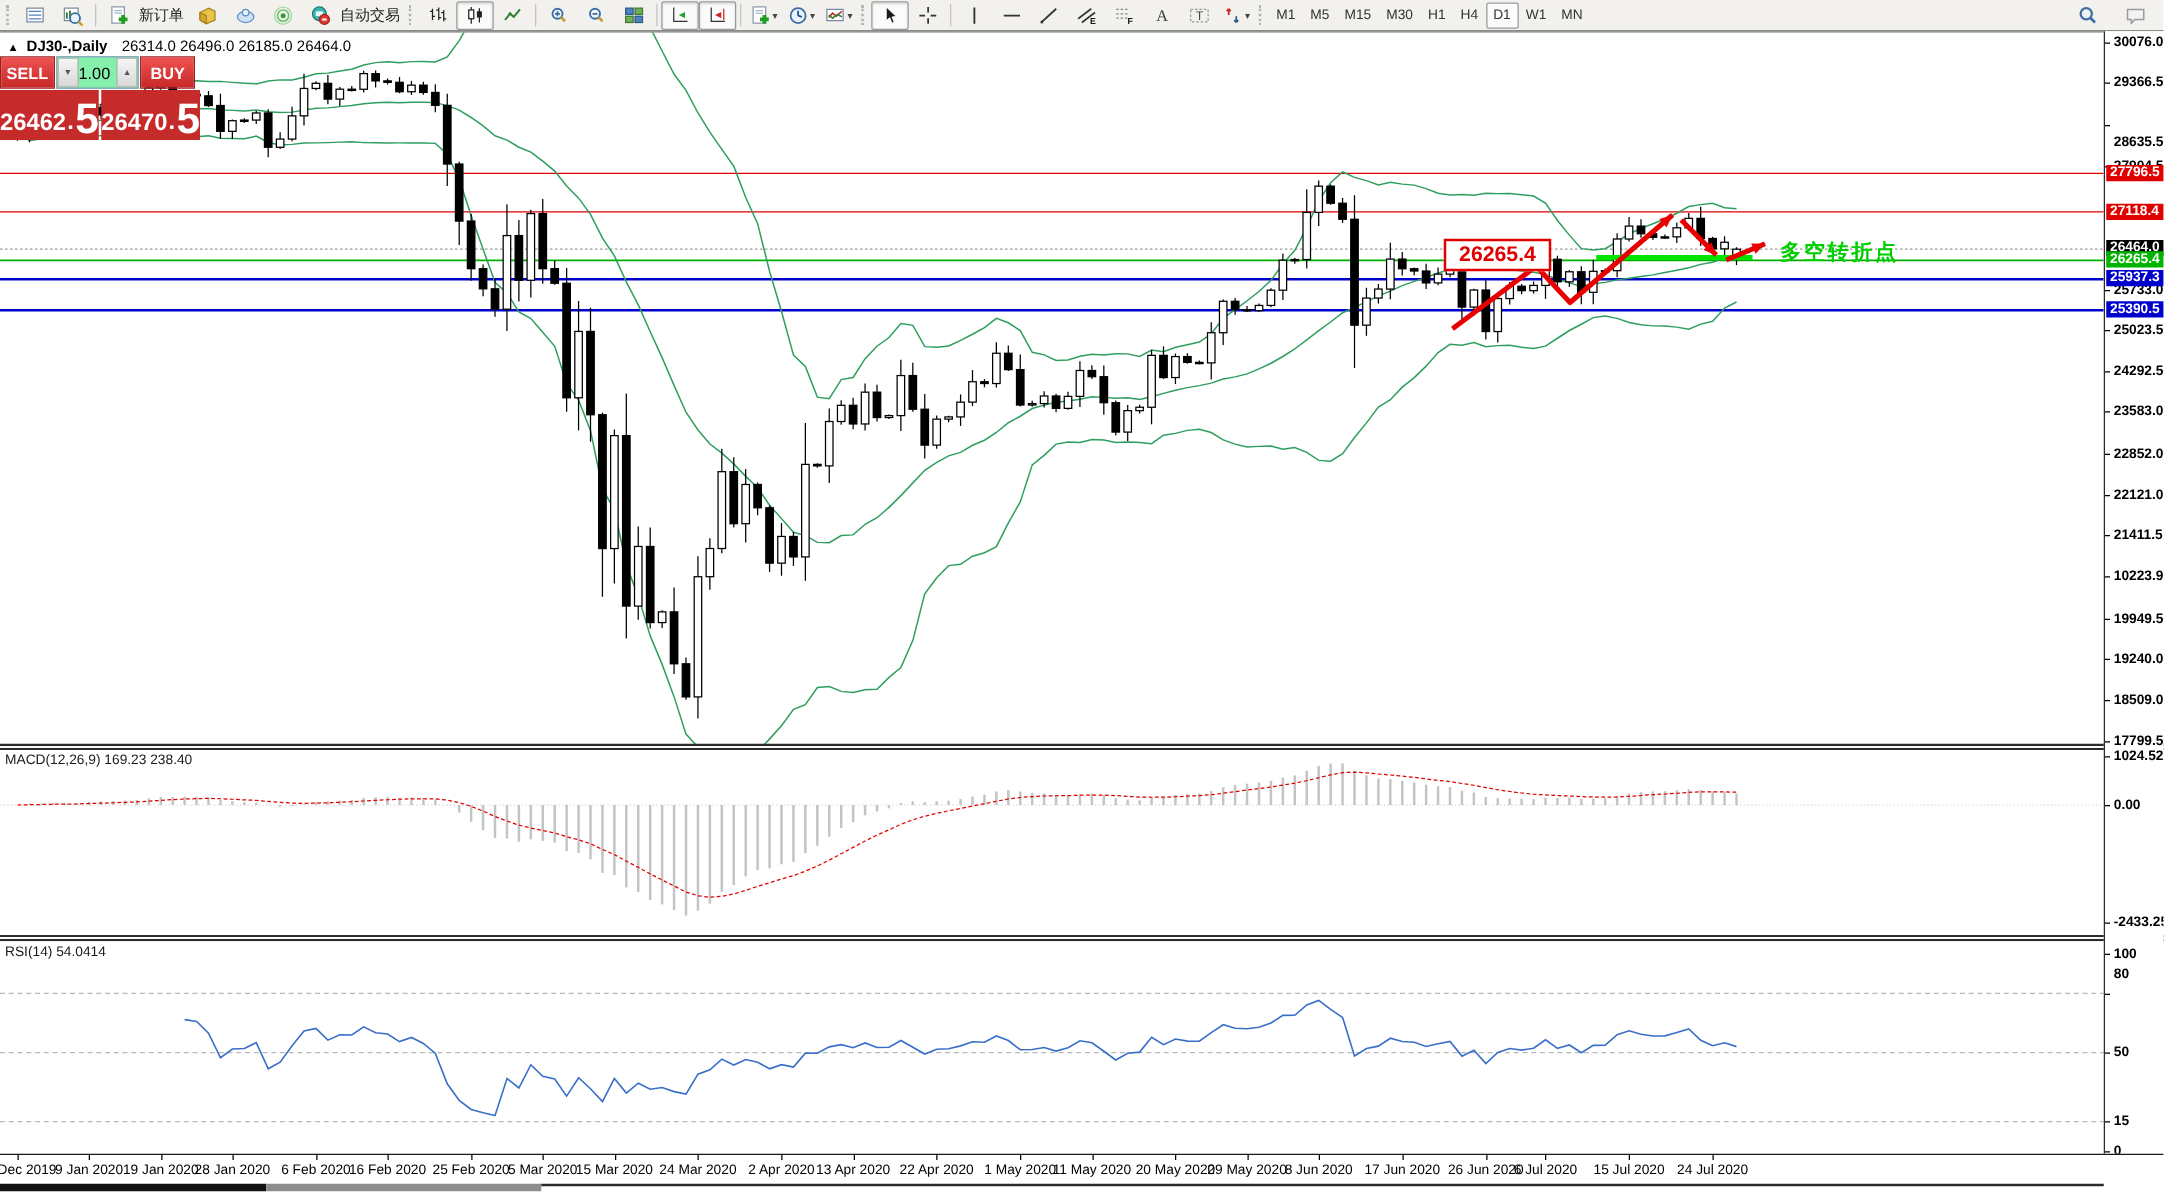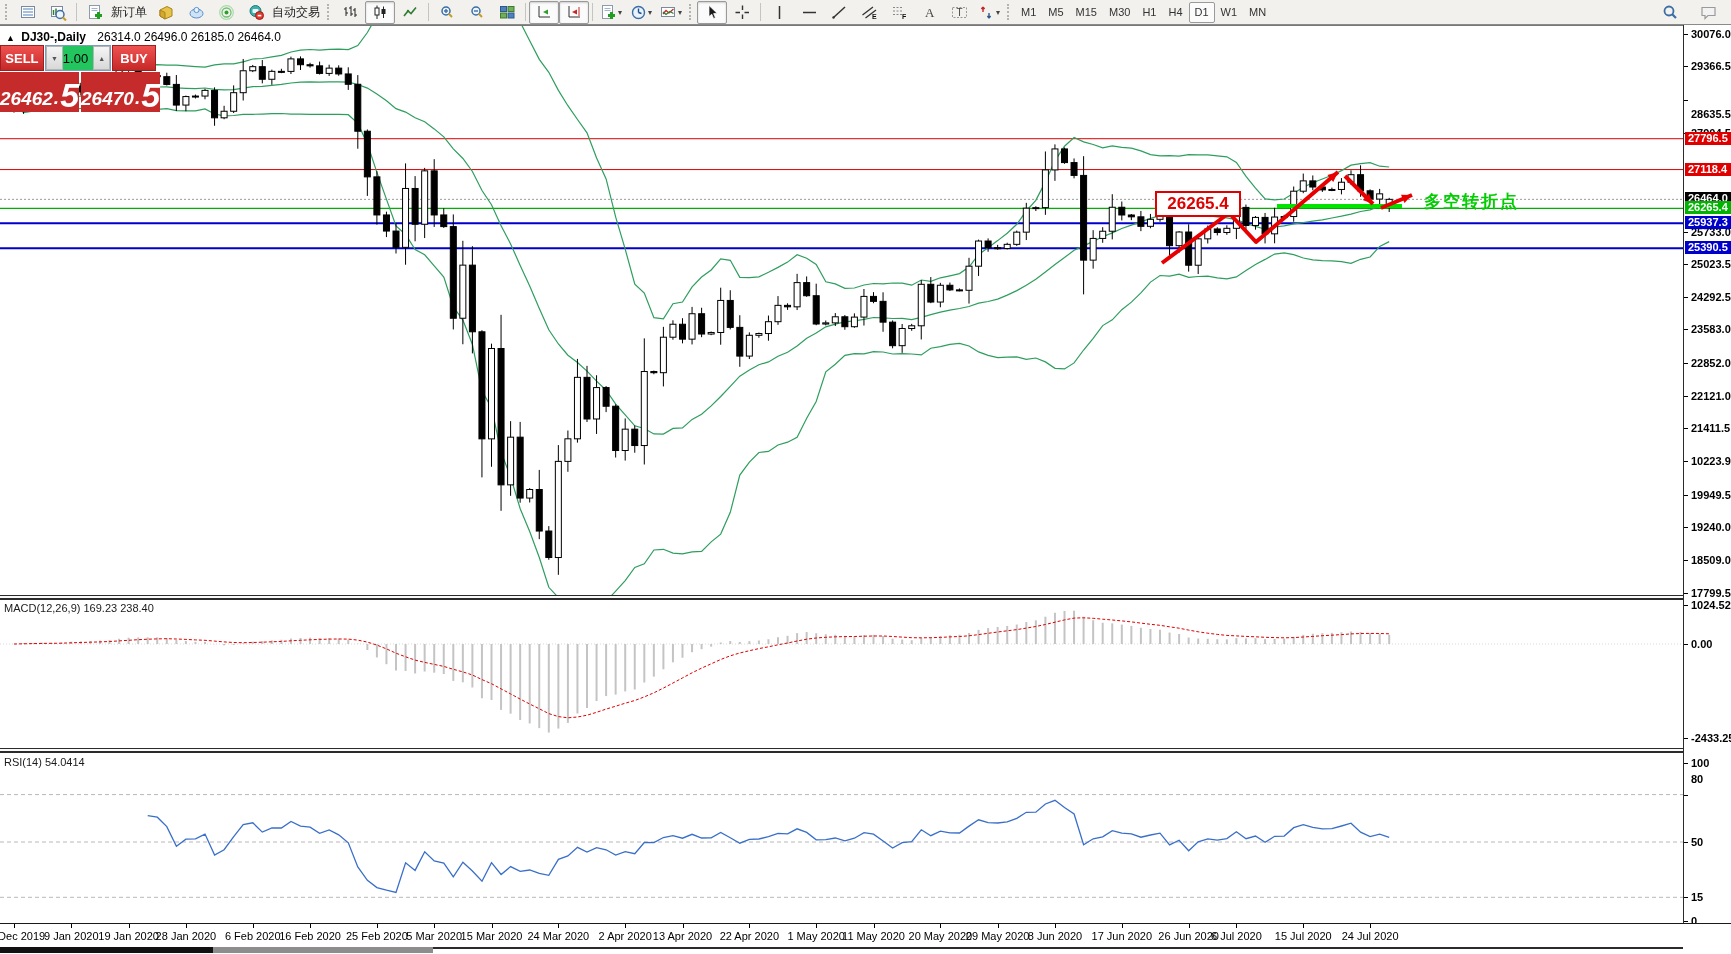--- a/index.html
+++ b/index.html
@@ -35,27 +35,27 @@
   .hscroll{position:absolute;left:0;top:947px;width:1731px;height:7px;background:#fff;}
   .hs-line{position:absolute;top:0;height:2px;background:#2b2b2b;}
   .hs-thumb{position:absolute;top:0;height:6px;}
   
   .symbol-info{position:absolute;left:6px;top:30px;font-size:12px;color:#000;font-weight:bold;}
   .symbol-info .tri{font-size:9px;margin-right:3px;}
   .trade-panel{position:absolute;left:0px;top:45px;width:156px;}
   .tp-row1{display:flex;height:26px;}
   .btn-trade{width:49px;background:linear-gradient(#ef5350,#c62828);color:#fff;font-size:13px;font-weight:bold;
              display:flex;align-items:center;justify-content:center;border:1px solid #9e1f1f;box-sizing:border-box;}
-  .vol-box{flex:1;display:flex;border:1px solid #7f9db9;background:#22c55e;box-sizing:border-box;margin:0 1px;}
+  .vol-box{flex:1;display:flex;border:1px solid #7f9db9;background:#86efac;box-sizing:border-box;margin:0 1px;}
   .vol-btn{width:15px;background:linear-gradient(#f5f5f5,#d8d8d8);border:1px solid #b5b5b5;color:#555;
            font-size:7px;display:flex;align-items:center;justify-content:center;}
   .vol-field{flex:1;font-size:13px;color:#000;display:flex;align-items:center;justify-content:flex-end;padding-right:5px;}
   .tp-row2{display:flex;height:40px;margin-top:1px;}
   .px-box{width:95px;background:#c62b2b;color:#fff;display:flex;align-items:flex-end;justify-content:space-between;
-          padding-bottom:3px;box-sizing:border-box;font-style:italic;}
+          padding-bottom:3px;box-sizing:border-box;}
   .px-box.left{margin-right:2px;}
   .p-small{font-size:19px;font-weight:bold;line-height:20px;}
   .p-dot{font-size:19px;font-weight:bold;margin:0 1px;}
   .p-big{font-size:34px;font-weight:bold;line-height:28px;}
   
   .ind-label{position:absolute;left:4px;font-size:11px;color:#1a1a1a;}
   .anno-box{position:absolute;left:1155px;top:191px;width:86px;height:26px;border:2px solid #e00000;
             background:#fff;color:#e00000;font-size:17px;font-weight:bold;display:flex;align-items:center;
             justify-content:center;box-sizing:border-box;}
   .anno-note{position:absolute;left:1424px;top:190px;font-size:17px;font-weight:bold;color:#00ce00;

